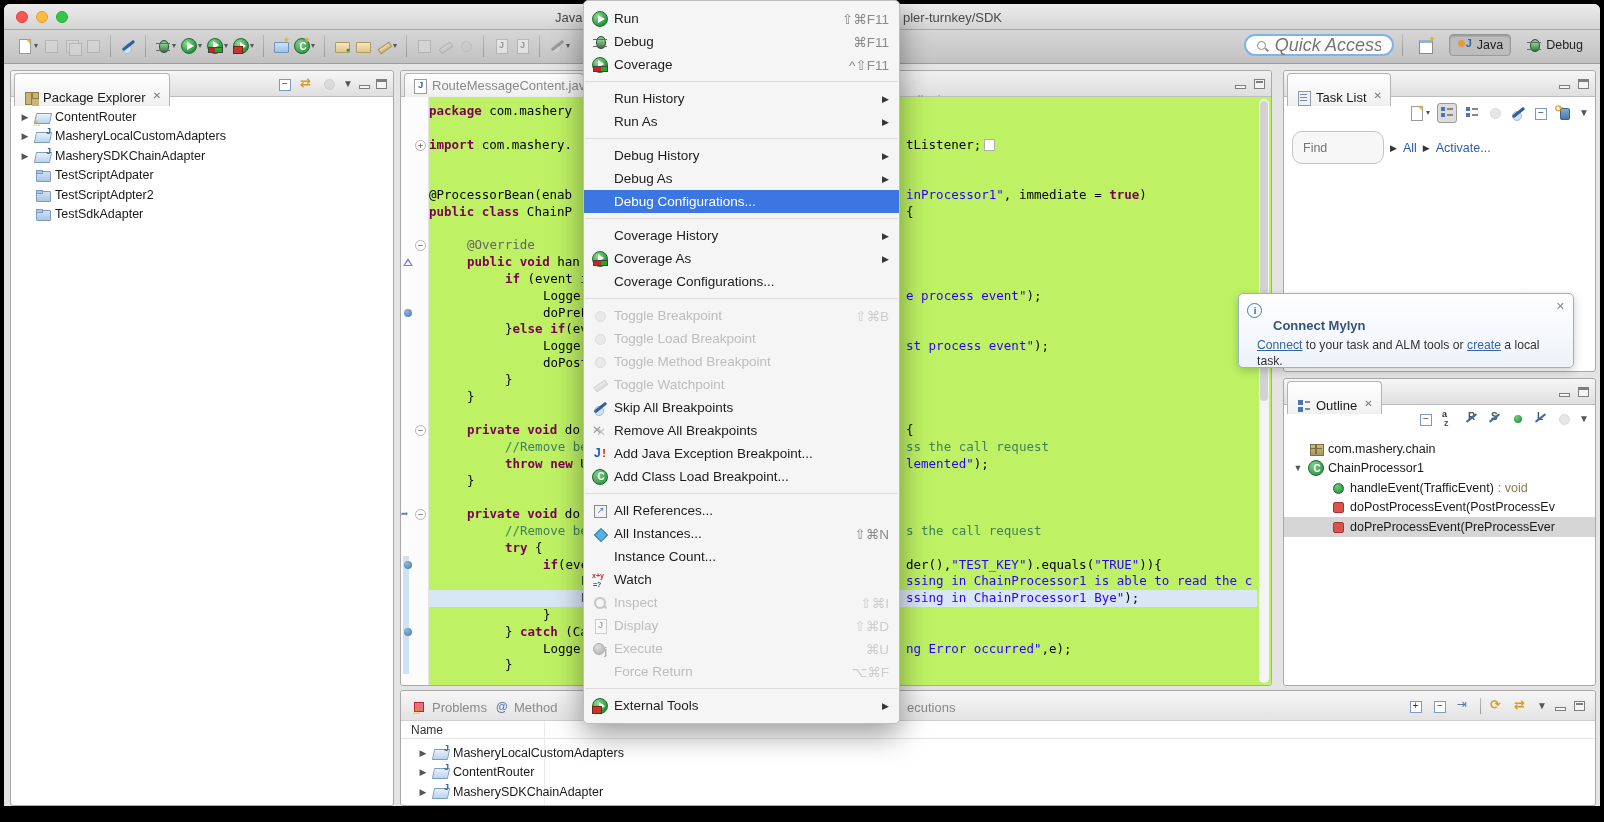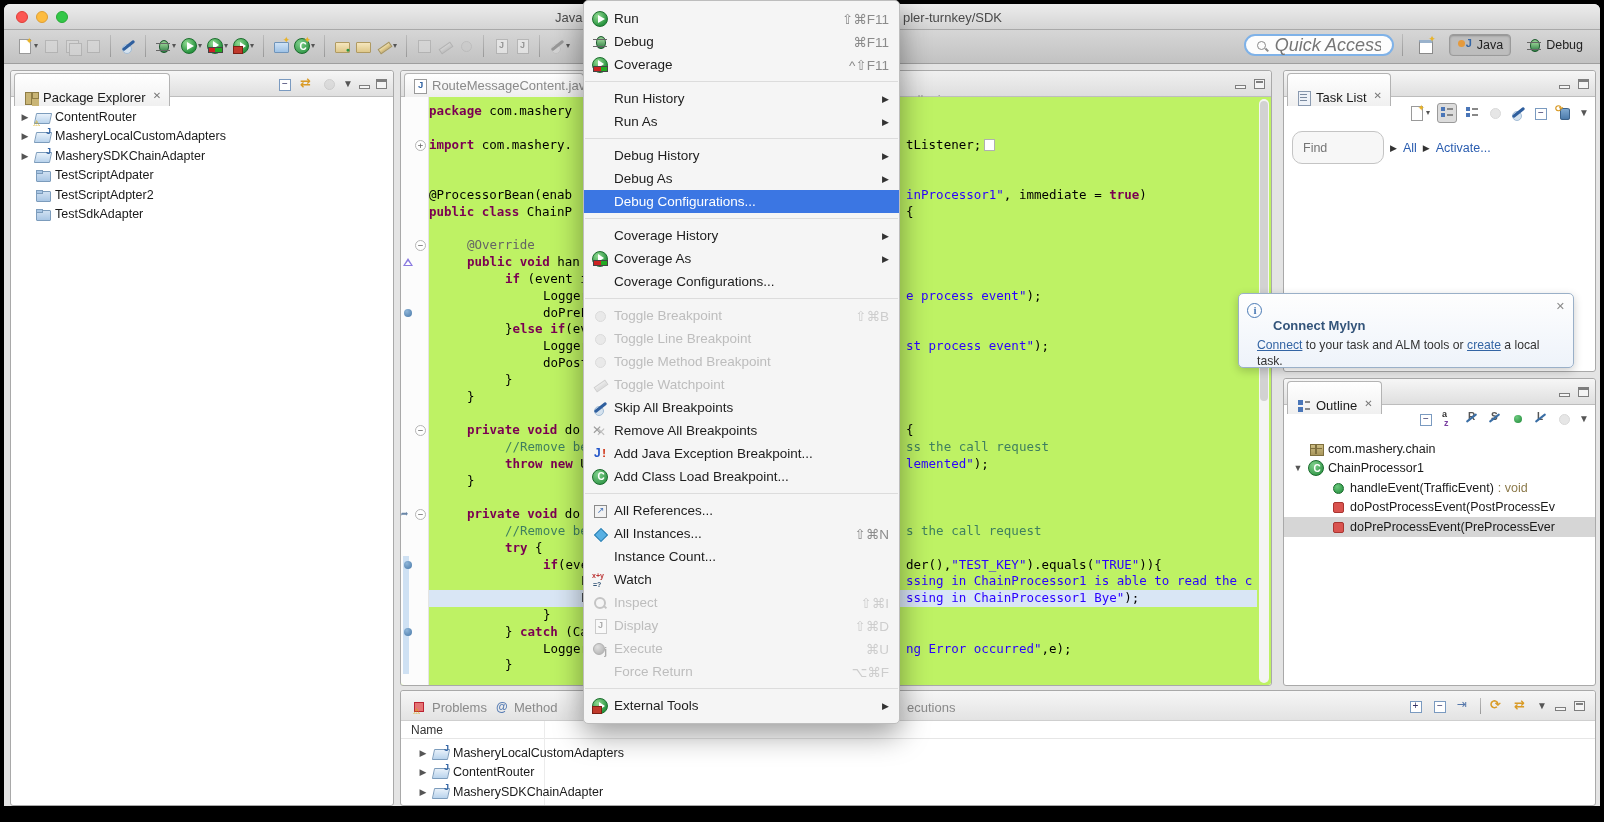--- a/index.html
+++ b/index.html
@@ -665,21 +665,21 @@
         <span class="mic">
           <span class="ic ic-bp-pale g"></span>
         </span>
         <span class="lbl">Toggle Breakpoint</span>
         <span class="sc">⇧⌘B</span>
       </div>
       <div class="mi dis">
         <span class="mic">
           <span class="ic ic-bp-pale g"></span>
         </span>
-        <span class="lbl">Toggle Line Breakpoint</span>
+        <span class="lbl">Toggle Load Breakpoint</span>
       </div>
       <div class="mi dis">
         <span class="mic">
           <span class="ic ic-bp-pale g"></span>
         </span>
         <span class="lbl">Toggle Method Breakpoint</span>
       </div>
       <div class="mi dis">
         <span class="mic">
           <span class="ic ic-watchpoint g"></span>

